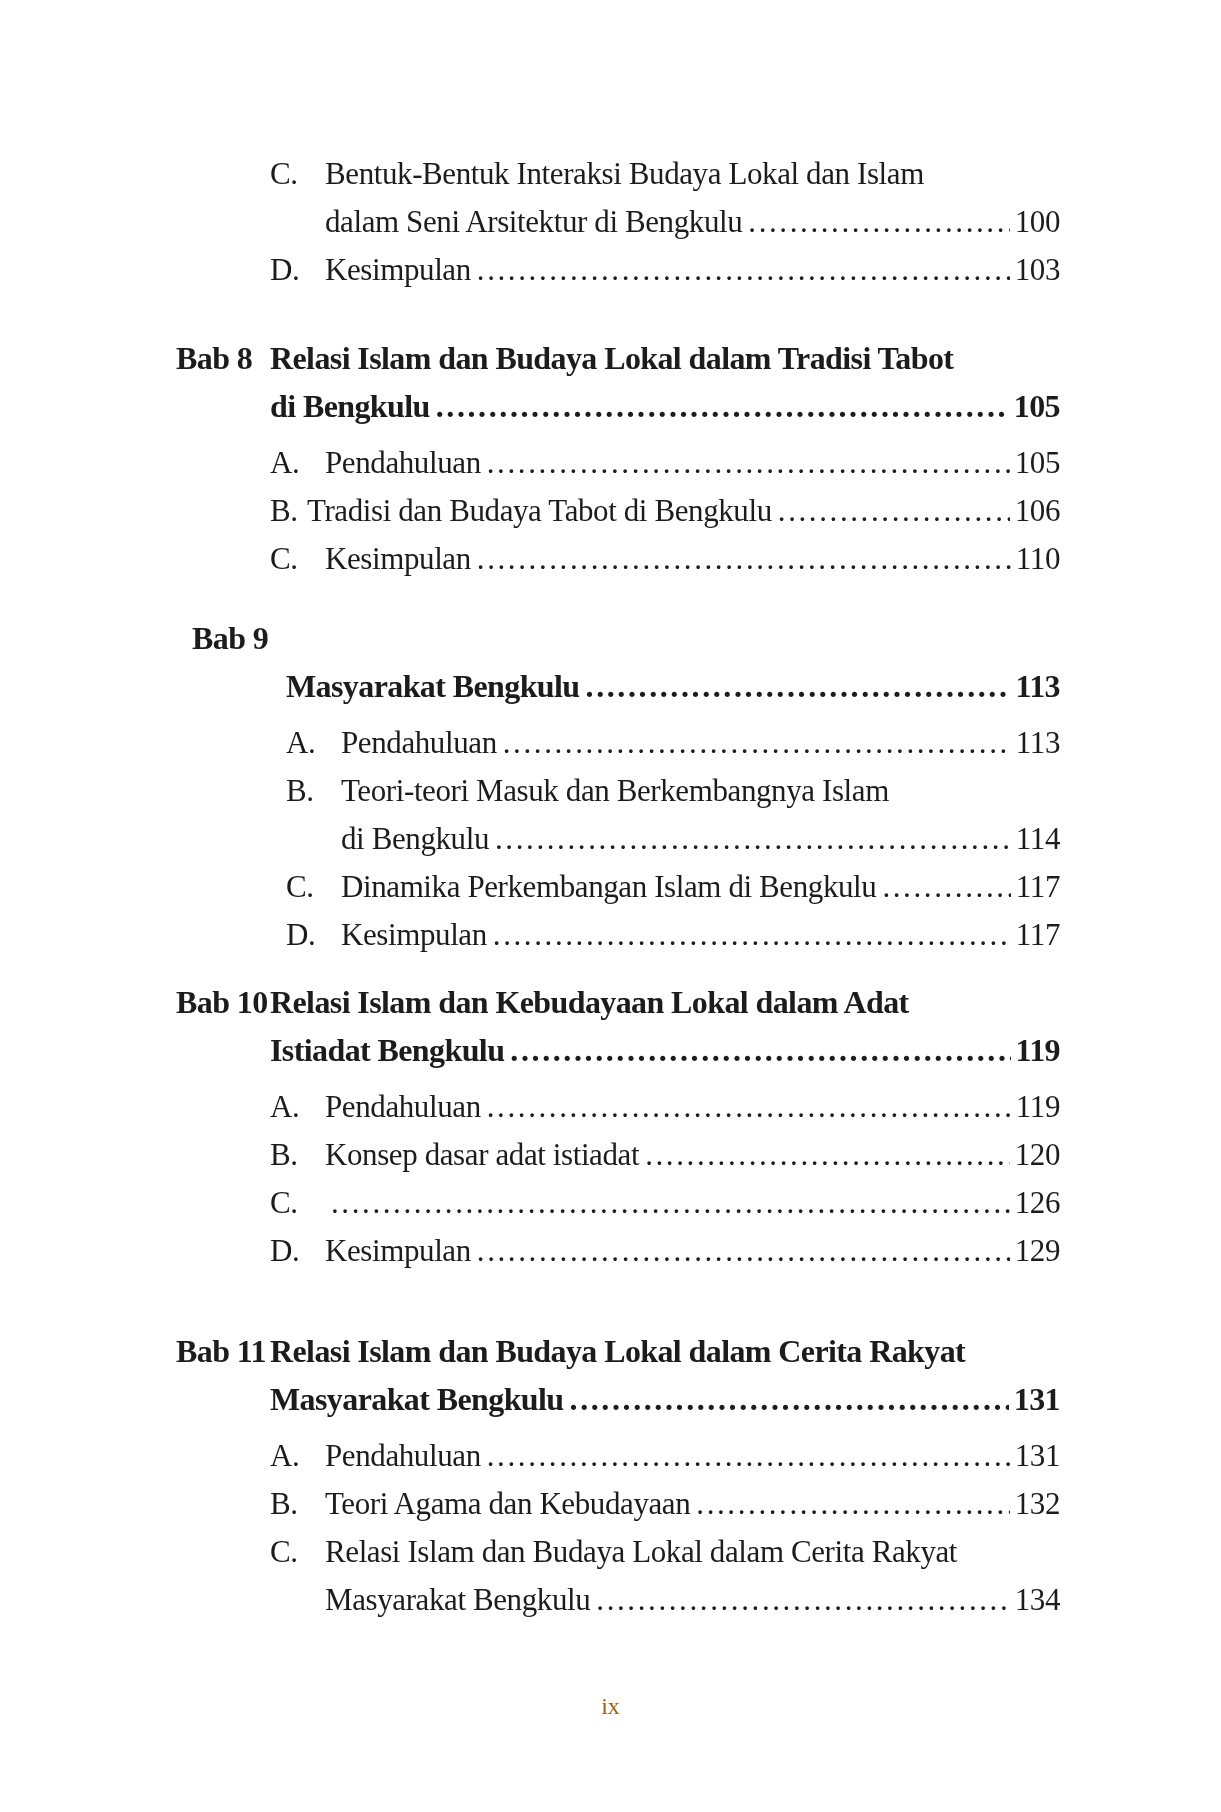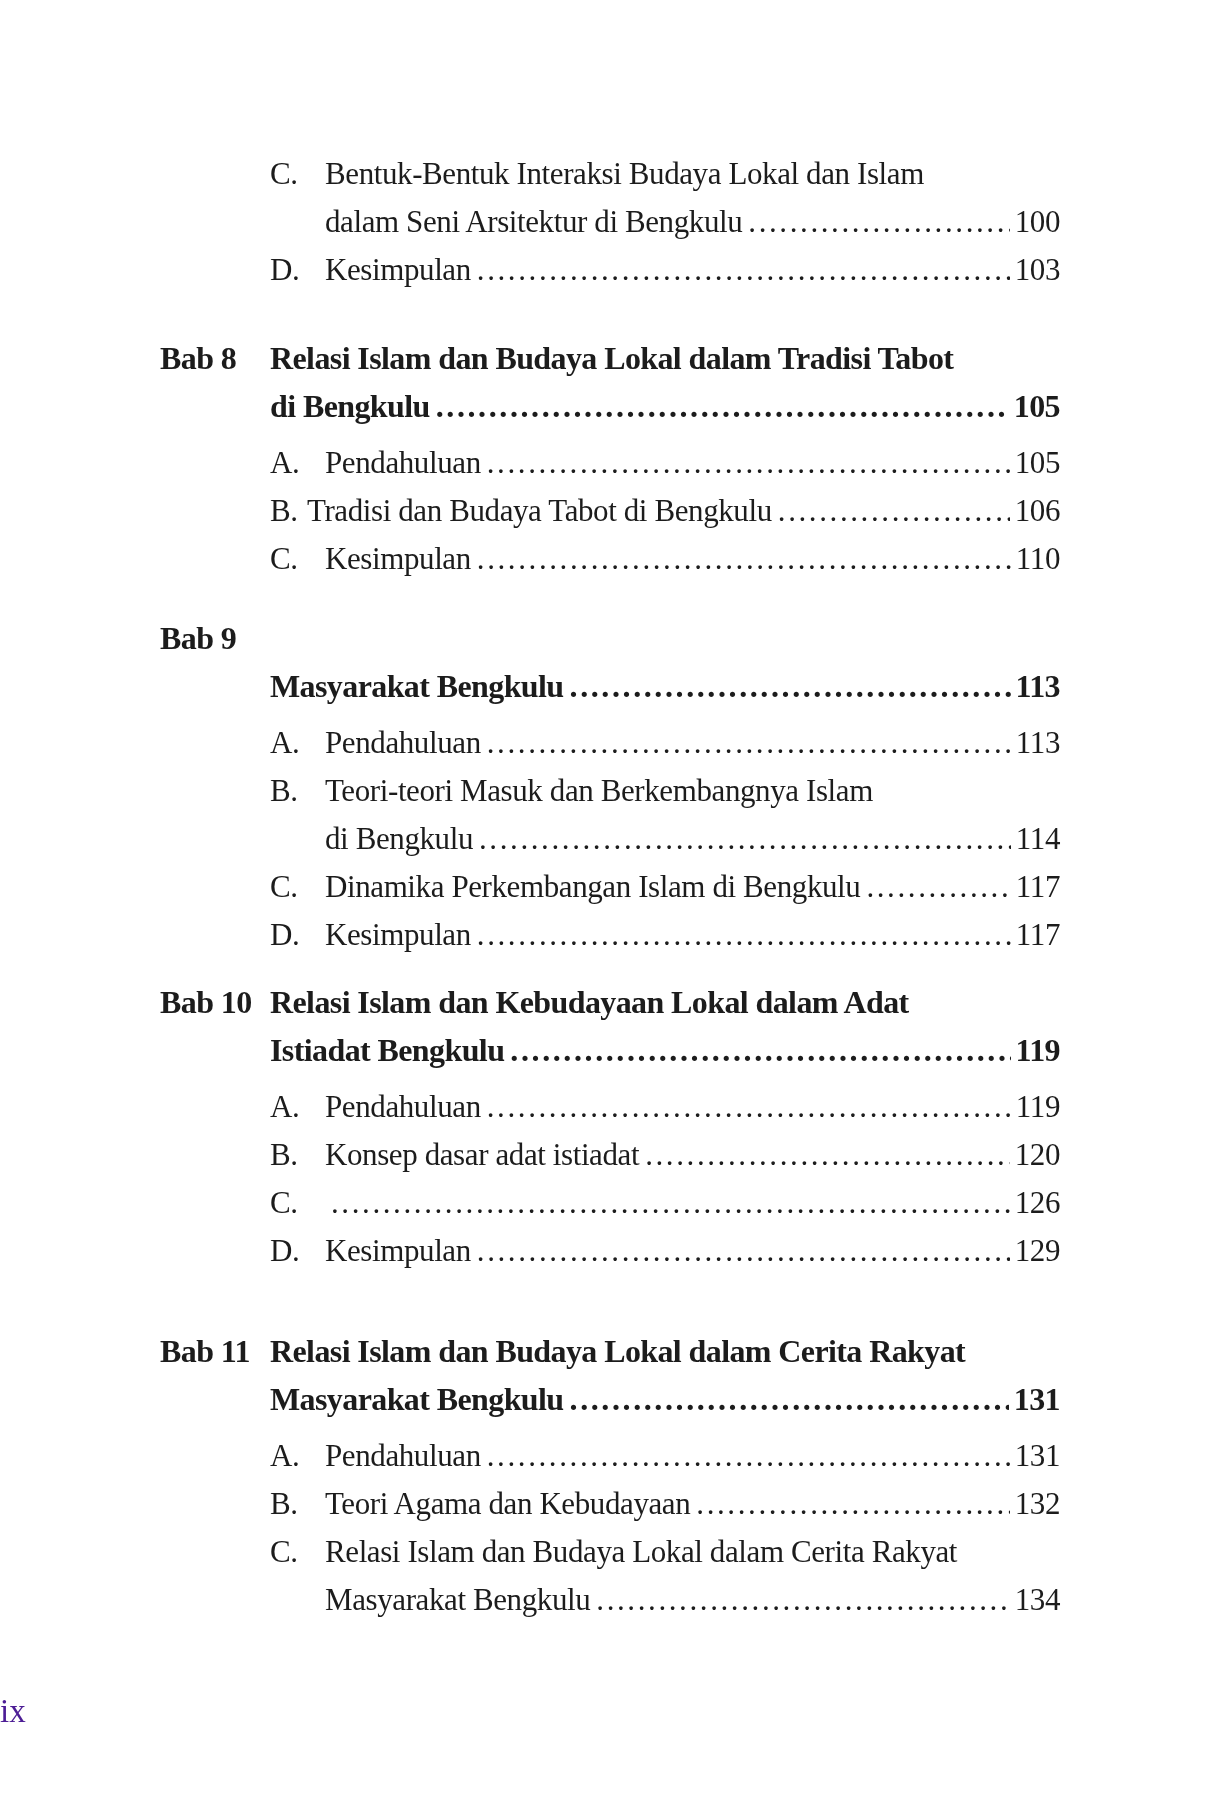--- a/index.html
+++ b/index.html
@@ -12,39 +12,39 @@
   .toc{position:absolute;left:160px;top:150px;width:900px;}
   .row{
     position:relative;display:flex;align-items:baseline;
     height:48px;line-height:48px;
     padding-left:110px;
     font-size:31px;letter-spacing:-0.4px;white-space:nowrap;
   }
   .row.cont{padding-left:165px;}
   .row.title{font-weight:bold;font-size:32px;letter-spacing:-0.6px;}
   .bab{
-    position:absolute;left:0;top:0;width:106px;
+    position:absolute;left:16px;top:0;width:106px;
     font-weight:bold;font-size:32px;letter-spacing:-0.6px;
   }
   .letter{flex:0 0 55px;}
   .letter.tight{flex:0 0 37px;}
   .text{flex:0 0 auto;}
   .dots{
     flex:1 1 auto;overflow:hidden;
     letter-spacing:2.6px;padding-left:6px;
   }
   .page{flex:0 0 auto;text-align:right;padding-left:5px;}
   .chapter.s1{margin-top:40px;}
-  .chapter.s2{margin-top:31px;}
+  .chapter.s2{margin-top:31px;margin-left:16px;}
   .chapter.s3{margin-top:19px;}
   .chapter.s4{margin-top:52px;}
   .first-item{margin-top:9px;}
   .folio{
     position:absolute;left:0;right:0;top:1693px;
-    font-size:33px;color:#4c1d95;
+    text-align:center;font-size:24px;color:#a16207;
   }
 </style>
 </head>
 <body>
 
 <div class="toc">
 
   <section class="chapter s0">
     <div class="row">
       <span class="letter">C.</span>

